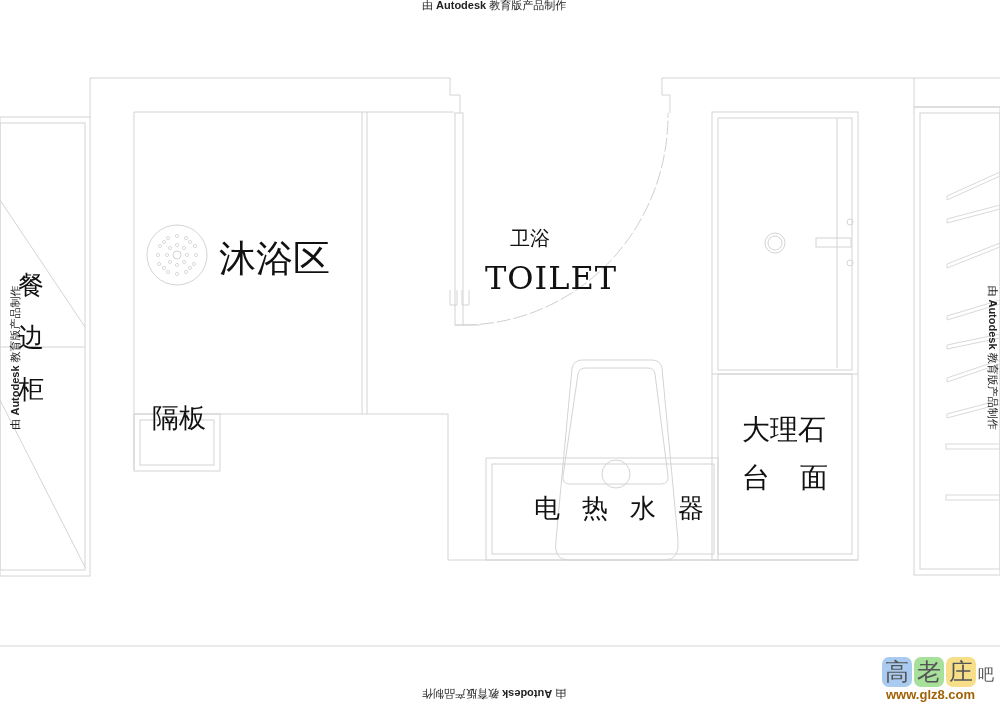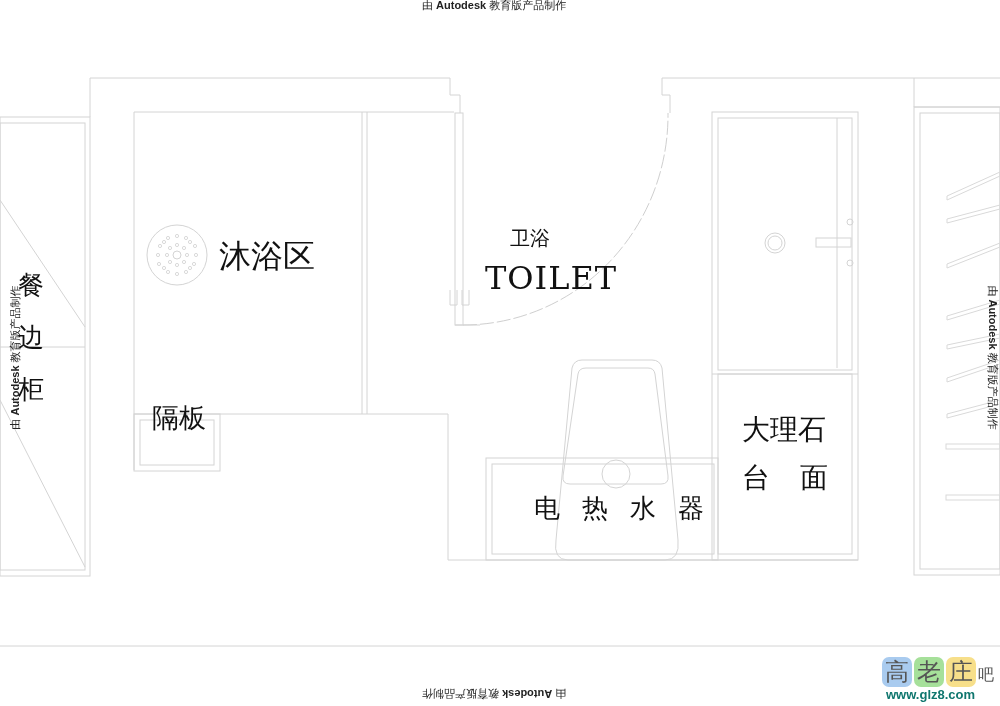--- a/index.html
+++ b/index.html
@@ -17,21 +17,21 @@
     .wm-left { left: -60px; top: 352px; width: 150px; transform: rotate(-90deg); transform-origin: center; text-align: center; }
     .wm-right { left: 917px; top: 352px; width: 150px; transform: rotate(90deg); transform-origin: center; text-align: center; }
     .vert { display: flex; flex-direction: column; align-items: center; }
     .vert span { display: block; }
     .logo { position: absolute; left: 880px; top: 655px; width: 118px; height: 48px; }
     .logo .tile { position: absolute; top: 2px; width: 30px; height: 30px; border-radius: 7px; font-family: "DejaVu Serif", serif; font-size: 24px; line-height: 30px; text-align: center; color: #555; }
     .logo .t1 { left: 2px; background: #a9cbef; }
     .logo .t2 { left: 34px; background: #a6e09a; }
     .logo .t3 { left: 66px; background: #f7df8a; }
     .logo .ba { position: absolute; left: 98px; top: 10px; font-family: "DejaVu Sans", sans-serif; font-size: 16px; color: #555; }
-    .logo .url { position: absolute; left: 6px; top: 32px; font-family: "Liberation Sans", sans-serif; font-weight: bold; font-size: 13px; color: #0f766e; }
+    .logo .url { position: absolute; left: 6px; top: 32px; font-family: "Liberation Sans", sans-serif; font-weight: bold; font-size: 13px; color: #a16207; }
   </style>
 </head>
 <body>
 
 <div class="canvas">
 
   <svg class="plan" viewBox="0 0 1000 706">
 
     <line class="ln" x1="0" y1="646" x2="1000" y2="646"></line>
 
@@ -156,21 +156,21 @@
   <div class="wm wm-right">
     <span>由</span> <b>Autodesk</b> <span>教育版产品制作</span>
   </div>
 
   <div class="lbl vert" style="left:18px; top:272px; font-size:26px; gap:26px;">
     <span>餐</span>
     <span>边</span>
     <span>柜</span>
   </div>
 
-  <div class="lbl" style="left:219px; top:240px; font-size:32px;">沐浴区</div>
+  <div class="lbl" style="left:219px; top:240px; font-size:37px;">沐浴区</div>
 
   <div class="lbl" style="left:510px; top:228px; font-size:20px;">卫浴</div>
   <div class="lbl" style="left:485px; top:262px; font-size:32px; letter-spacing:1px;">TOILET</div>
 
   <div class="lbl" style="left:152px; top:404px; font-size:27px;">隔板</div>
 
   <div class="lbl" style="left:534px; top:495px; font-size:26px; display:flex; gap:22px;">
     <span>电</span>
     <span>热</span>
     <span>水</span>

